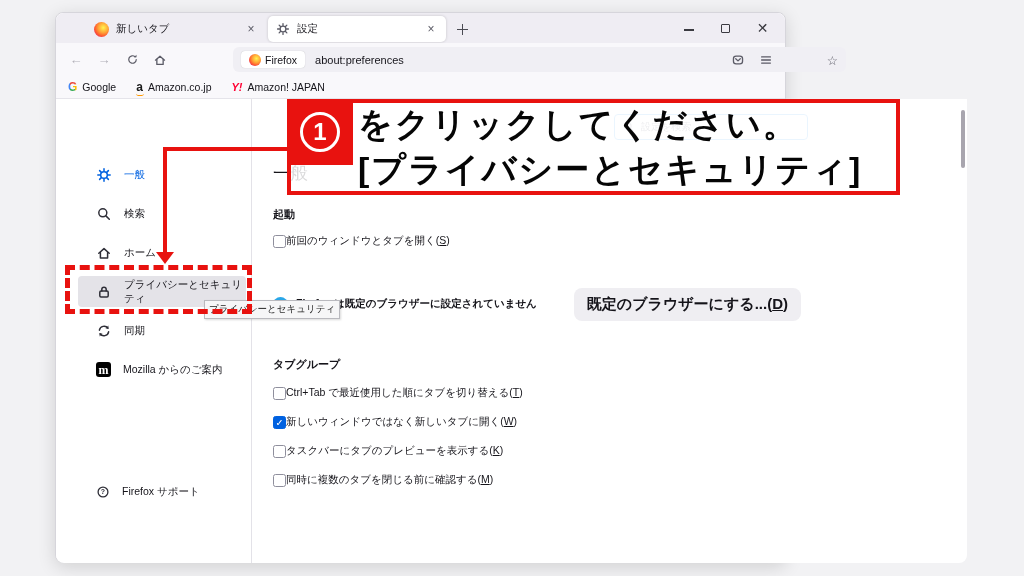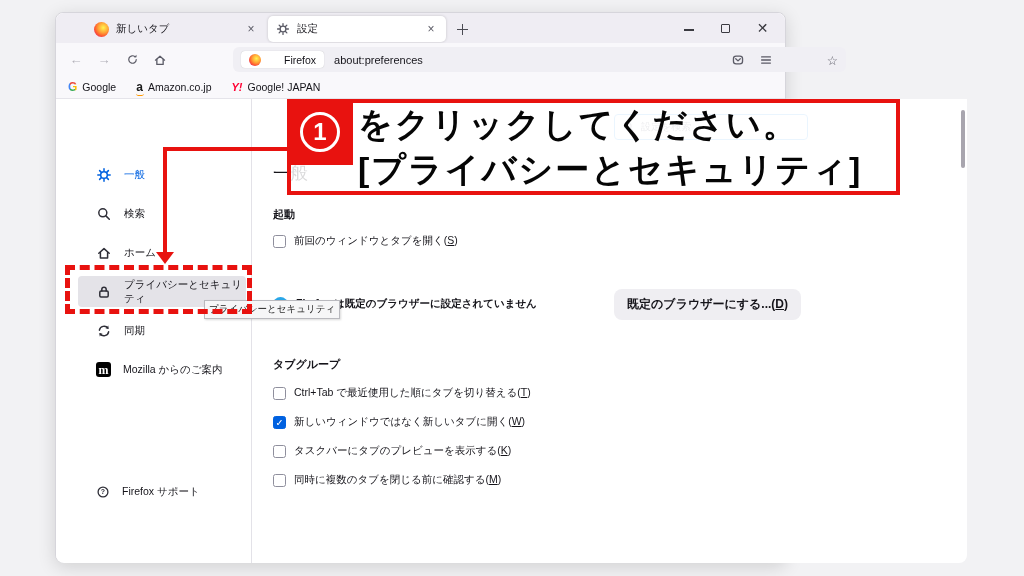--- a/index.html
+++ b/index.html
@@ -30,21 +30,21 @@
   .wc-min { width:10px; height:1.5px; background:#3a3a40; margin-top:4px; }
   .wc-max { width:9px; height:9px; border:1.4px solid #3a3a40; border-radius:1px; }
   .wc-close { font-size:14px; color:#3a3a40; line-height:1; }
 
   .toolbar { position:absolute; left:0; top:30px; width:100%; height:33px; background:#f9f8fb; }
   .navicons { position:absolute; left:6px; top:0; height:33px; display:flex; }
   .navicons .nbtn { width:28px; height:33px; display:flex; align-items:center; justify-content:center; }
   .arr { font-size:13px; color:#b3b1ba; }
   .urlbar { position:absolute; left:177px; top:4px; width:613px; height:25px;
     background:#f0eff4; border-radius:6px; display:flex; align-items:center; padding:0 8px; }
-  .chip { background:#fff; border-radius:4px; display:flex; align-items:center; gap:23px;
+  .chip { background:#fff; border-radius:4px; display:flex; align-items:center; gap:4px;
     padding:2.5px 8px; font-size:10.5px; color:#15141a; box-shadow:0 0 1px rgba(0,0,0,.25); }
   .url { font-size:11px; color:#15141a; margin-left:10px; flex:1; }
   .tbright { position:absolute; right:5px; top:0; height:33px; display:flex; }
   .tbright .nbtn { width:28px; height:33px; display:flex; align-items:center; justify-content:center; }
   .star { font-size:12.5px; color:#5b5b66; }
 
   .bookmarksbar { position:absolute; left:0; top:63px; width:100%; height:23px;
     background:#f9f8fb; border-bottom:1px solid #e5e4ea; display:flex; align-items:center;
     padding-left:12px; gap:20px; }
   .bm { display:flex; align-items:center; gap:5px; font-size:10.5px; color:#15141a; }
@@ -78,35 +78,35 @@
   .mozbox { width:15px; height:15px; background:#000; border-radius:3px; color:#fff;
     font-family:"Liberation Serif","DejaVu Serif",serif; font-weight:bold; font-size:12px;
     display:flex; align-items:center; justify-content:center; line-height:1; }
 
   .search-field { position:absolute; left:558px; top:15px; width:194px; height:26px;
     border:1px solid #7fc3f5; border-radius:4px; background:#fff; display:flex;
     align-items:center; gap:6px; padding:0 8px; font-size:10px; color:#8f8f9d; }
   .page-title { position:absolute; left:217px; top:62px; font-size:17.5px; font-weight:400; color:#15141a; }
   .sec-h { position:absolute; left:217px; font-size:11px; font-weight:bold; color:#15141a; }
   .rows { position:absolute; left:217px; }
-  .cbrow { display:flex; align-items:center; gap:8px; height:16px; }
+  .cbrow { display:flex; align-items:center; height:16px; }
   #rows-0 .cbrow { margin-bottom:12px; }
   #rows-1 .cbrow { margin-bottom:13px; }
   .cbox { width:13px; height:13px; border:1px solid #8f8f9d; border-radius:2.5px; background:#fff;
     display:flex; align-items:center; justify-content:center; flex:none; }
   .cbox.checked { background:var(--blue); border-color:var(--blue); color:#fff; font-size:9.5px; }
   .cblabel { font-size:10.5px; color:#15141a; white-space:nowrap; }
   .default-row { position:absolute; left:217px; top:190px; width:528px; height:30px;
     display:flex; align-items:center; justify-content:space-between; }
   .def-left { display:flex; align-items:center; gap:8px; }
   .def-icon { width:15px; height:15px; border-radius:50%; background:#2aa7e8; position:relative; flex:none; }
   .def-icon::before { content:""; position:absolute; left:3px; top:5px; width:2px; height:2px;
     background:#0b5e8c; border-radius:50%; box-shadow:7px 0 0 #0b5e8c; }
   .def-text { font-size:10.5px; font-weight:bold; color:#15141a; }
-  .def-btn { background:#efeef2; border-radius:8px; padding:7px 13px; font-size:12px;
+  .def-btn { background:#efeef2; border-radius:8px; padding:7px 13px; font-size:15px;
     font-weight:600; color:#15141a; white-space:nowrap; }
   .scrollthumb { position:absolute; left:905px; top:11px; width:4px; height:58px;
     background:#a8a5ae; border-radius:2px; }
 
   
   .anno-box { position:absolute; left:287px; top:99px; width:613px; height:96px;
     border:4px solid var(--red); background:rgba(255,255,255,.84); z-index:50; }
   .anno-step { position:absolute; left:287px; top:99px; width:66px; height:66px;
     background:var(--red); z-index:52; display:flex; align-items:center; justify-content:center; }
   .anno-circle { width:40px; height:40px; border:3px solid #fff; border-radius:50%;
@@ -236,21 +236,21 @@
       <div class="bm">
         <span class="icon">
           <span class="afavi">a</span>
         </span>
         <span>Amazon.co.jp</span>
       </div>
       <div class="bm">
         <span class="icon">
           <span class="yfavi">Y!</span>
         </span>
-        <span>Google! JAPAN</span>
+        <span>Amazon! JAPAN</span>
       </div>
     </div>
 
   <div class="content">
     <div class="vdivider"></div>
     <nav class="side-list" id="side-list">
         <div class="side-item active">
           <span class="icon">
             <svg width="16" height="16" viewBox="0 0 16 16" fill="none" stroke="#0061e0" stroke-width="1.5" stroke-linecap="round" stroke-linejoin="round">
               <path d="M8 1.8v2.1M8 12.1v2.1M1.8 8h2.1M12.1 8h2.1M3.6 3.6l1.5 1.5M10.9 10.9l1.5 1.5M12.4 3.6l-1.5 1.5M5.1 10.9l-1.5 1.5"></path>

